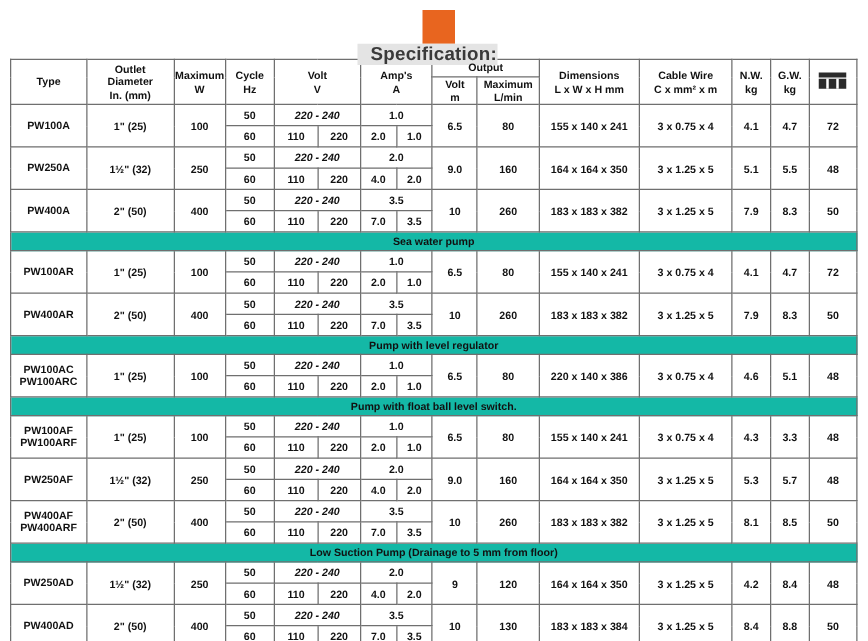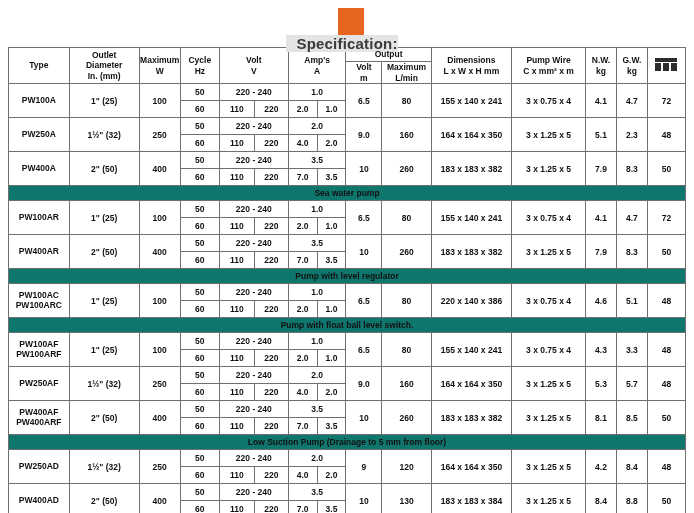--- a/index.html
+++ b/index.html
@@ -107,25 +107,25 @@
     font-weight: bold;
     font-size: 8px;
   }
   .section-row td {
     border: none;
     text-align: left;
     font-weight: bold;
     font-size: 8.5px;
     padding: 4px 0 2px 1px;
     height: 14px;
-    background: #0f766e;
+    background: #14b8a6;
   }
 
   
-  .volt-wide { font-weight: bold; }
+  .volt-wide { font-weight: bold; font-style: italic; }
   .amp-wide  { font-weight: bold; }
 
   
   .box-icon {
     display: inline-block;
     width: 22px;
     height: 13px;
     position: relative;
   }
   .box-icon .lid {
@@ -202,21 +202,21 @@
         <th rowspan="2" colspan="2" class="thead-cell">
           <div>Amp's</div>
           <div>A</div>
         </th>
         <th colspan="2" class="thead-cell">Output</th>
         <th rowspan="2" class="thead-cell">
           <div>Dimensions</div>
           <div>L x W x H mm</div>
         </th>
         <th rowspan="2" class="thead-cell">
-          <div>Pump Wire</div>
+          <div>Cable Wire</div>
           <div>C x mm² x m</div>
         </th>
         <th rowspan="2" class="thead-cell">
           <div>N.W.</div>
           <div>kg</div>
         </th>
         <th rowspan="2" class="thead-cell">
           <div>G.W.</div>
           <div>kg</div>
         </th>
@@ -268,21 +268,21 @@
           <td rowspan="2">1½" (32)</td>
           <td rowspan="2">250</td>
           <td class="sub-hz">50</td>
           <td class="volt-wide" colspan="2">220 - 240</td>
           <td class="amp-wide" colspan="2">2.0</td>
           <td rowspan="2">9.0</td>
           <td rowspan="2">160</td>
           <td rowspan="2">164 x 164 x 350</td>
           <td rowspan="2">3 x 1.25 x 5</td>
           <td rowspan="2">5.1</td>
-          <td rowspan="2">2.3</td>
+          <td rowspan="2">5.5</td>
           <td rowspan="2">48</td>
         </tr>
         <tr class="row-main">
           <td class="sub-hz">60</td>
           <td>110</td>
           <td>220</td>
           <td>4.0</td>
           <td>2.0</td>
         </tr>
         <tr class="row-main">

